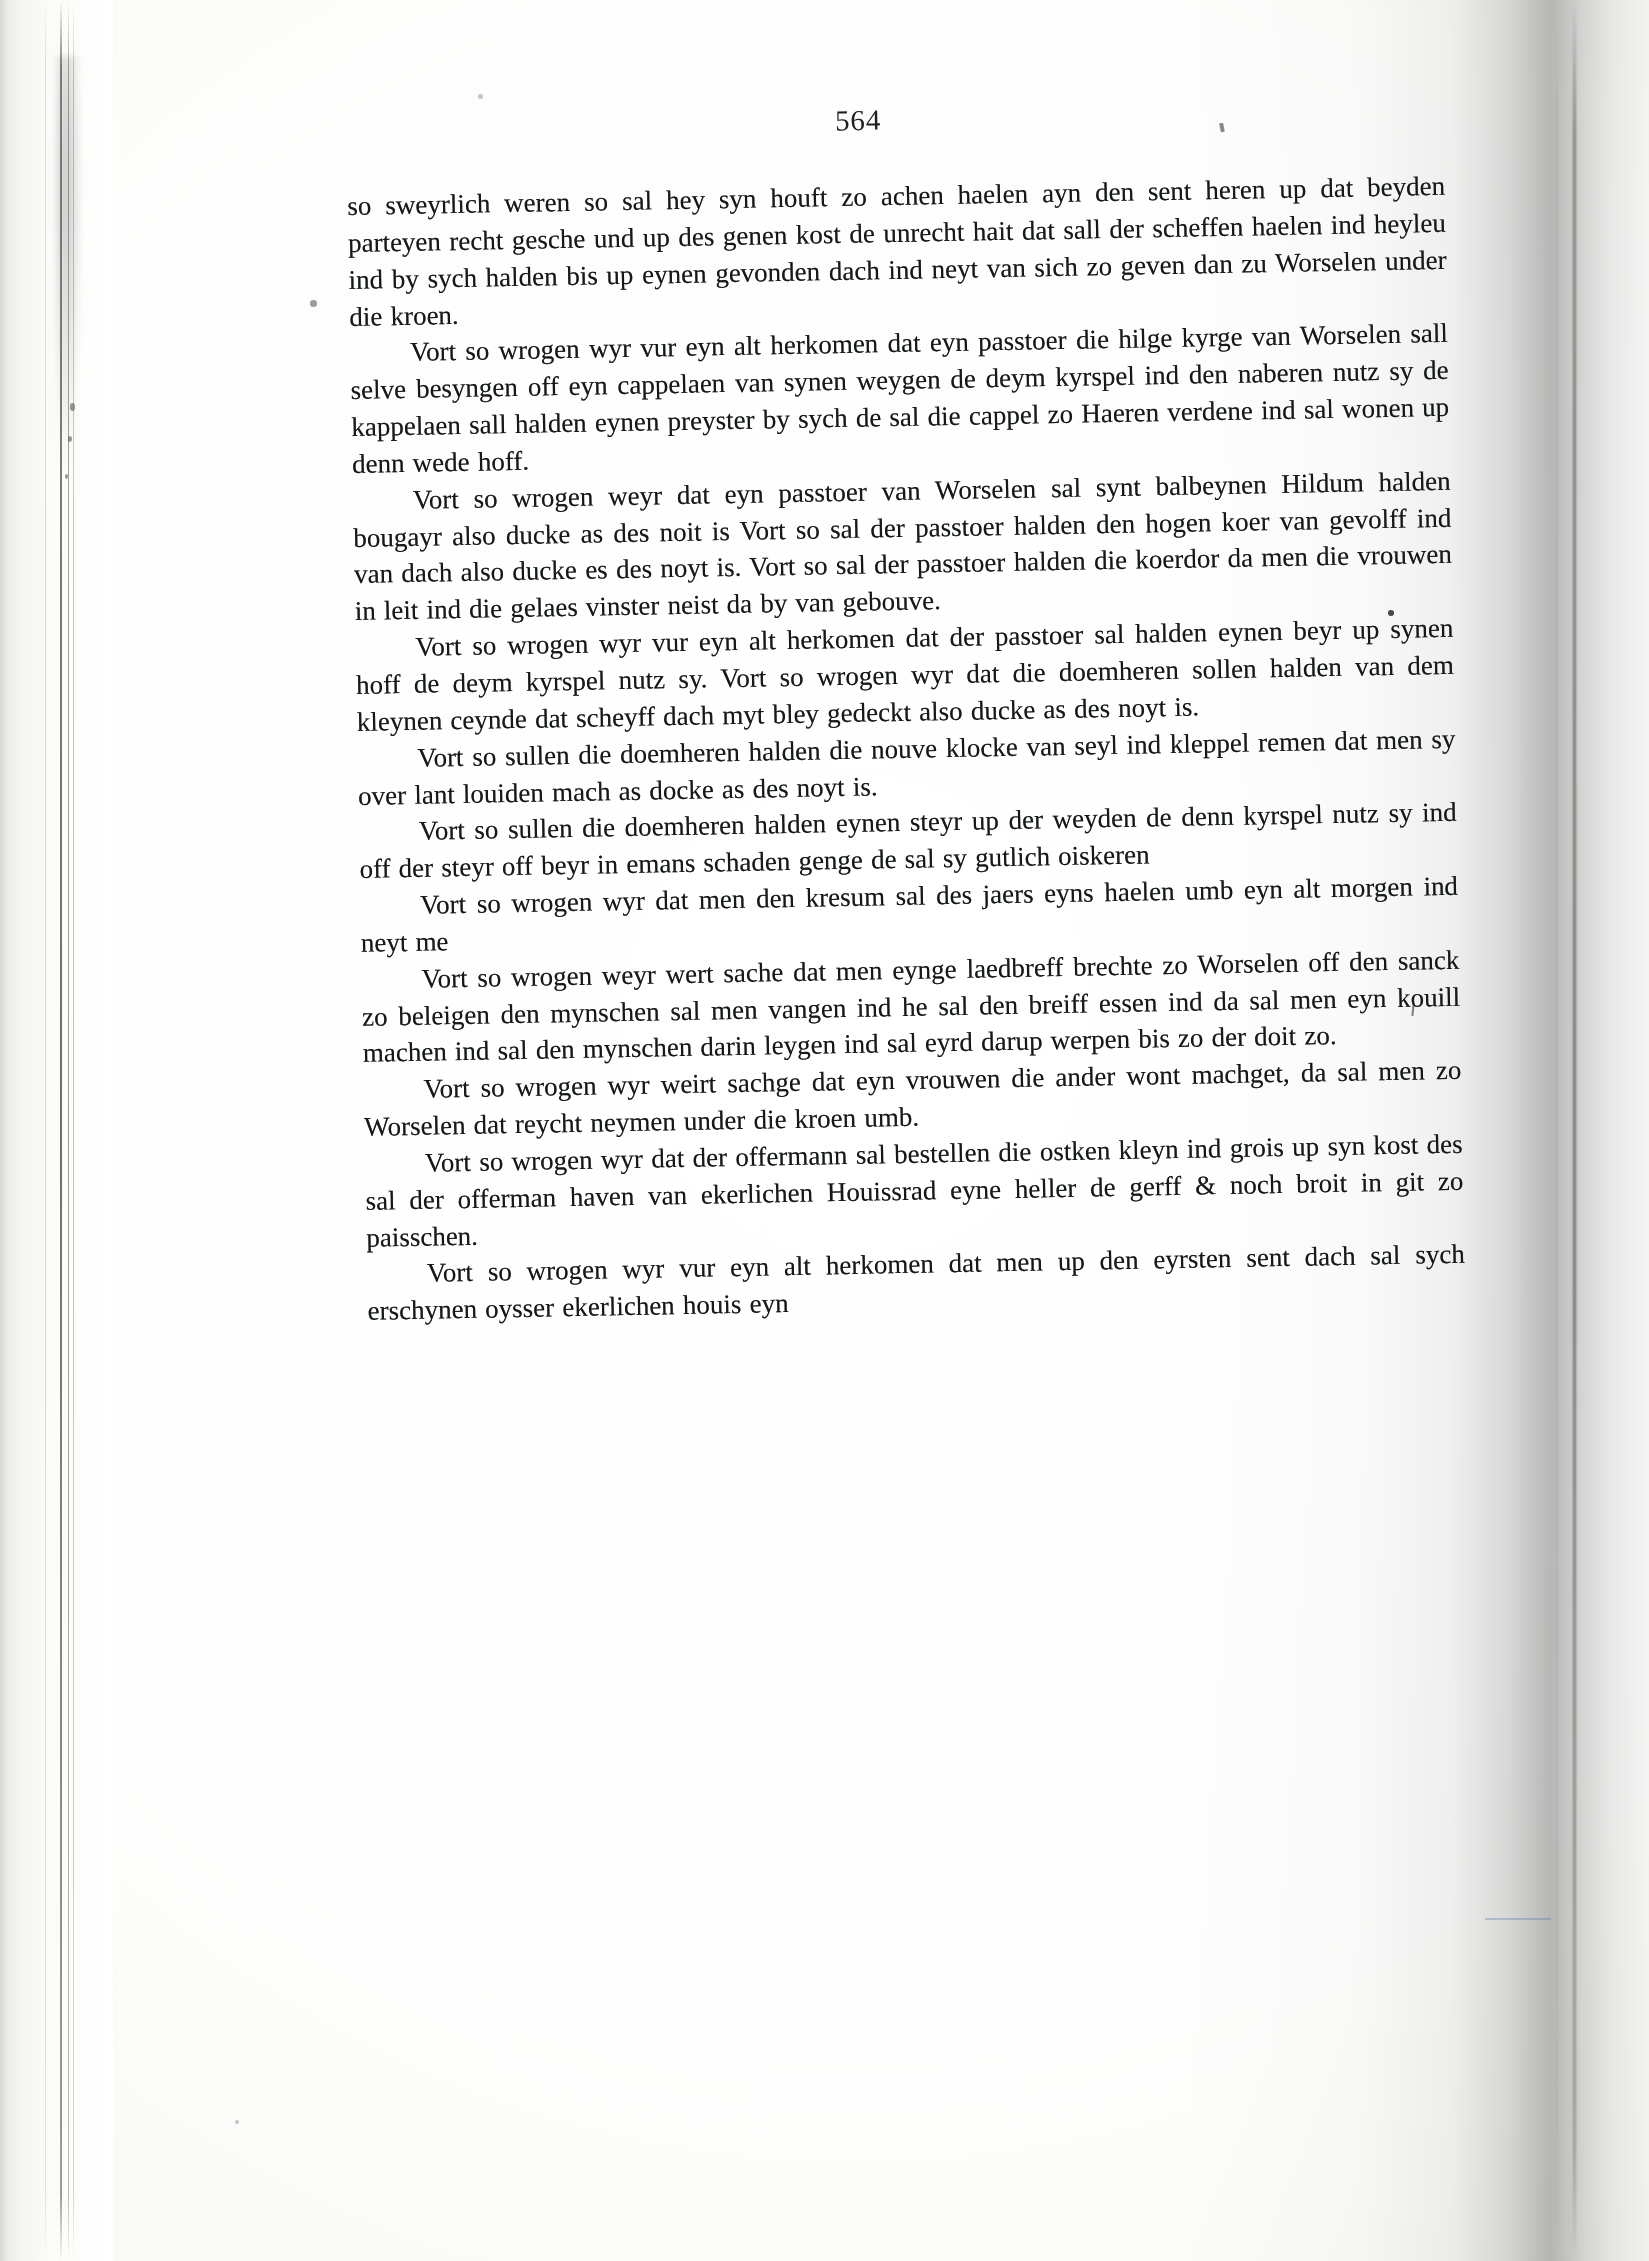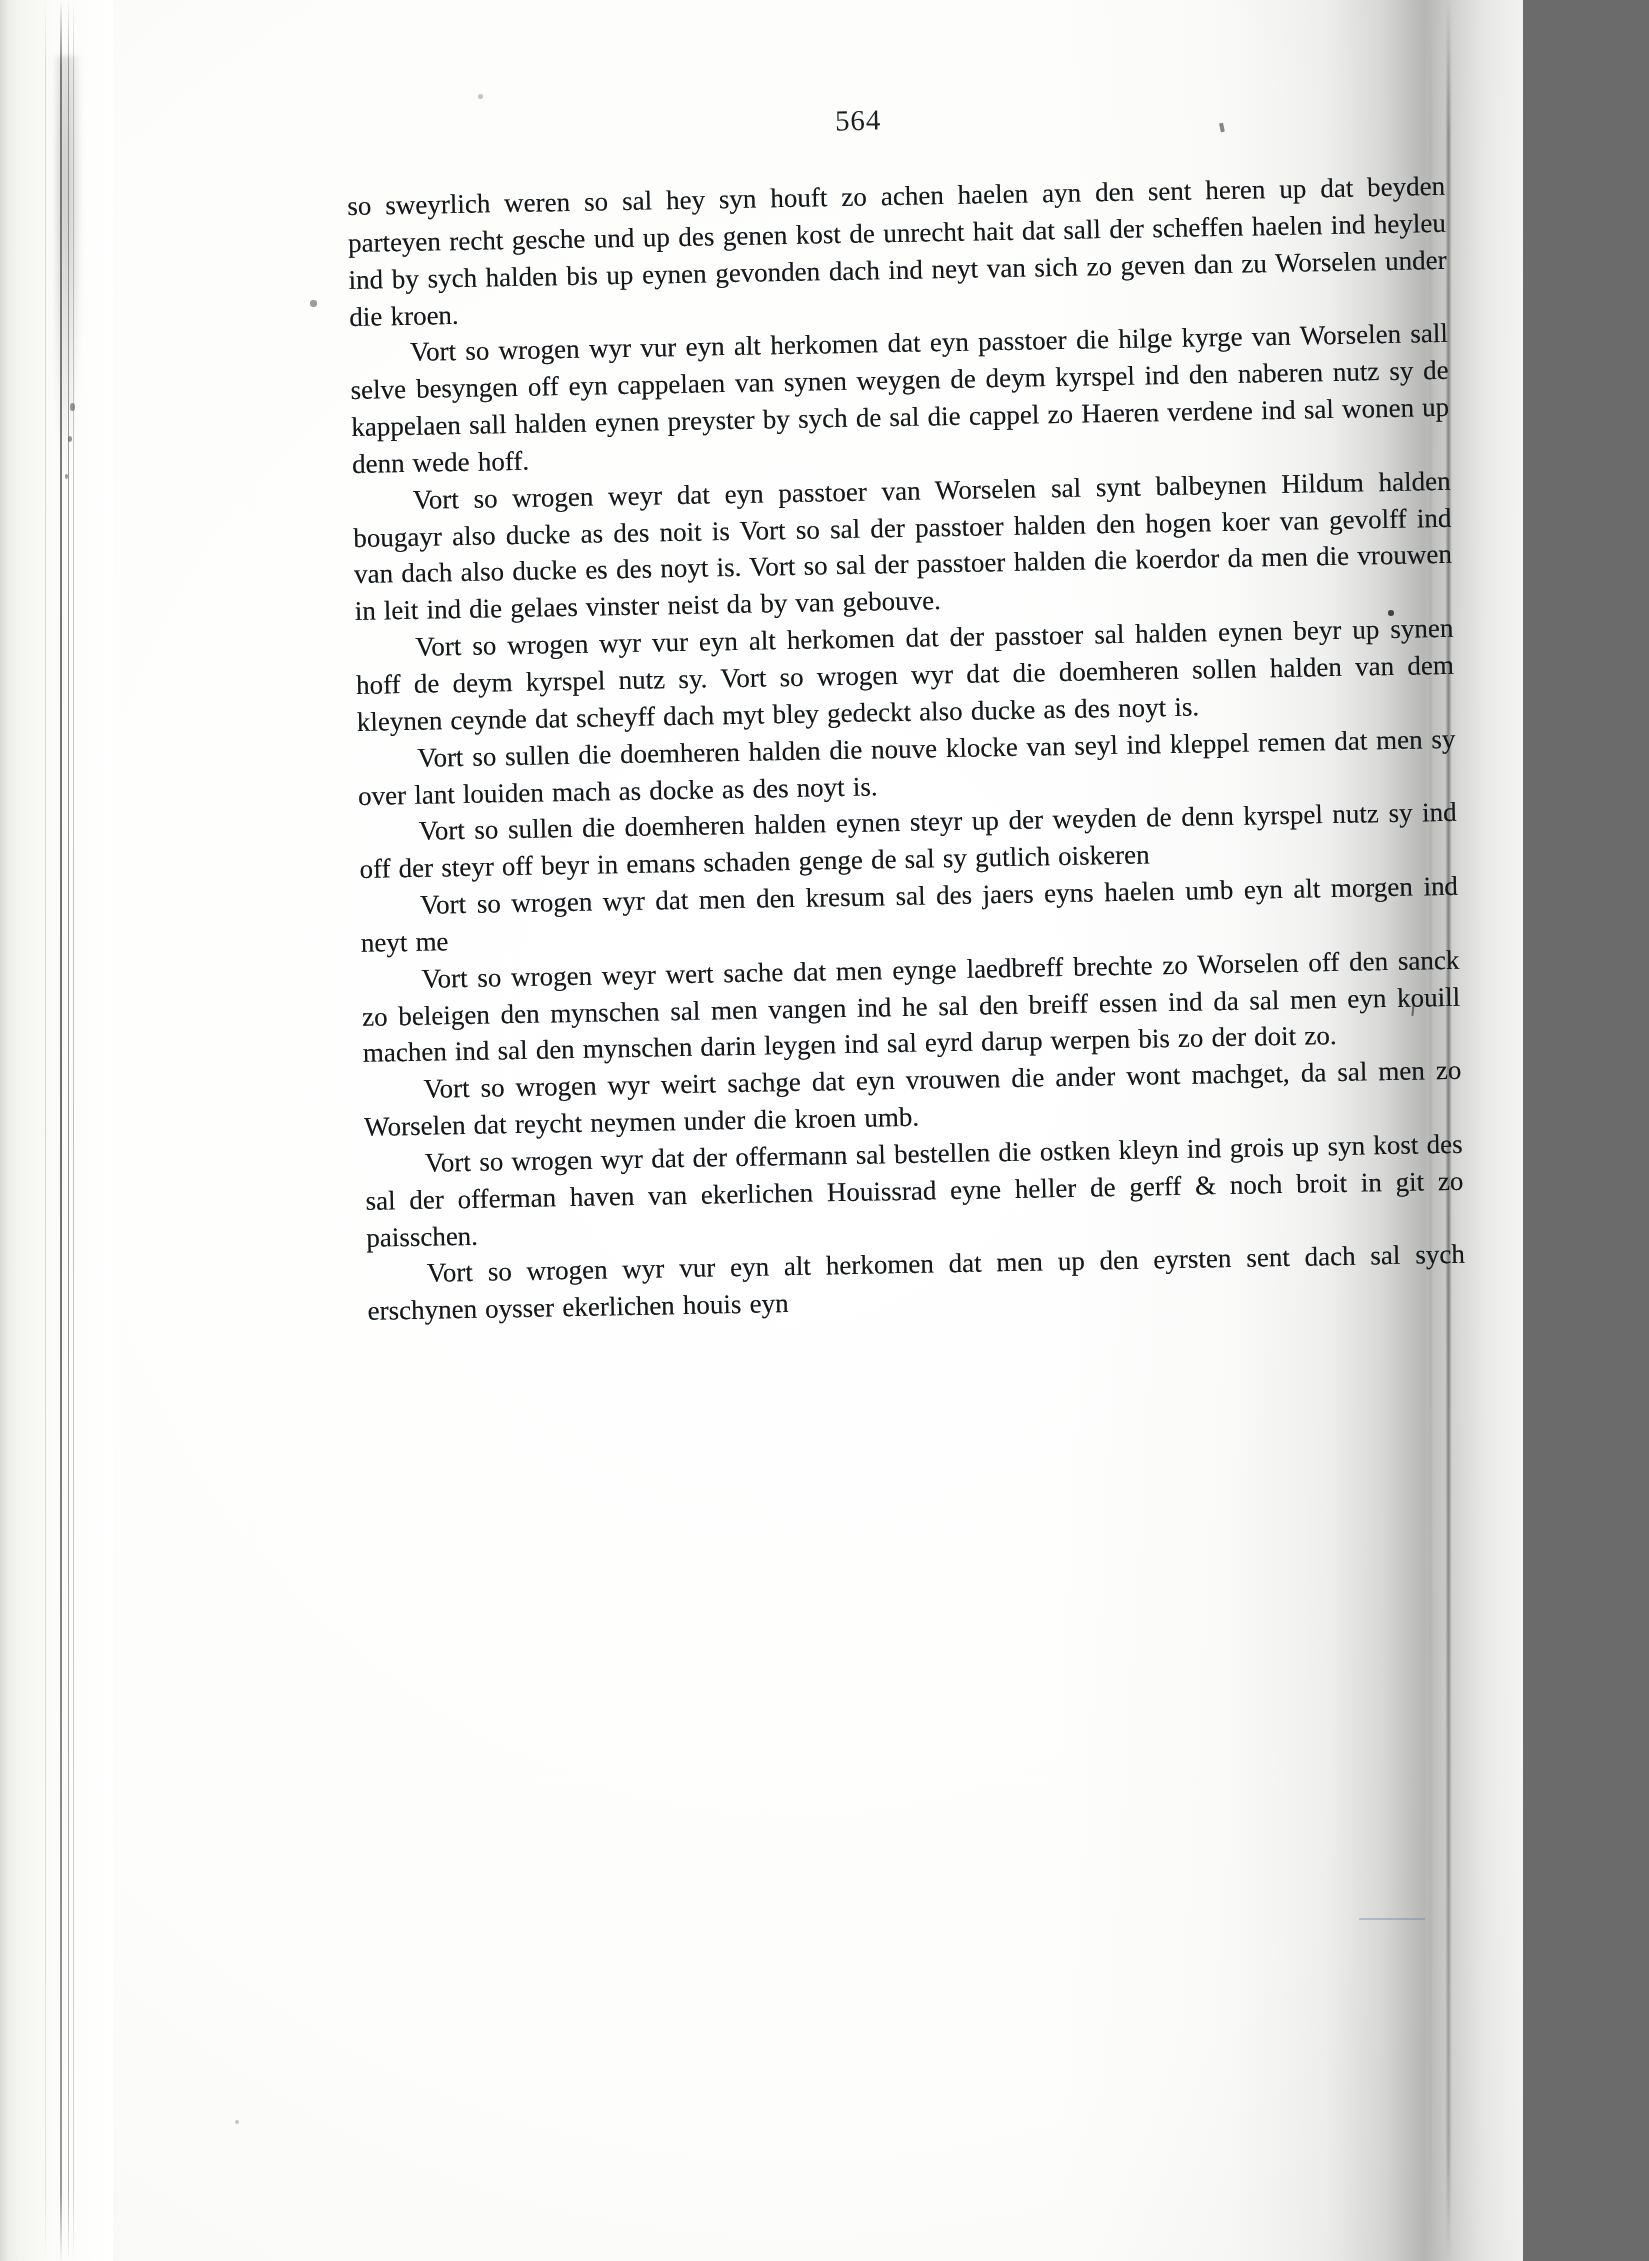--- a/index.html
+++ b/index.html
@@ -3,21 +3,21 @@
 <meta charset="utf-8">
 <title>Scanned Book Page 564</title>
 <style>
   html, body {
     margin: 0;
     padding: 0;
     background: #6b6b6b;
   }
   .page-scan {
     position: relative;
-    width: 1523px;
+    width: 1649px;
     height: 2261px;
     background: #fdfdfc;
     overflow: hidden;
     font-family: "Liberation Serif", serif;
   }
 
   
   .paper-field {
     position: absolute;
     inset: 0;

